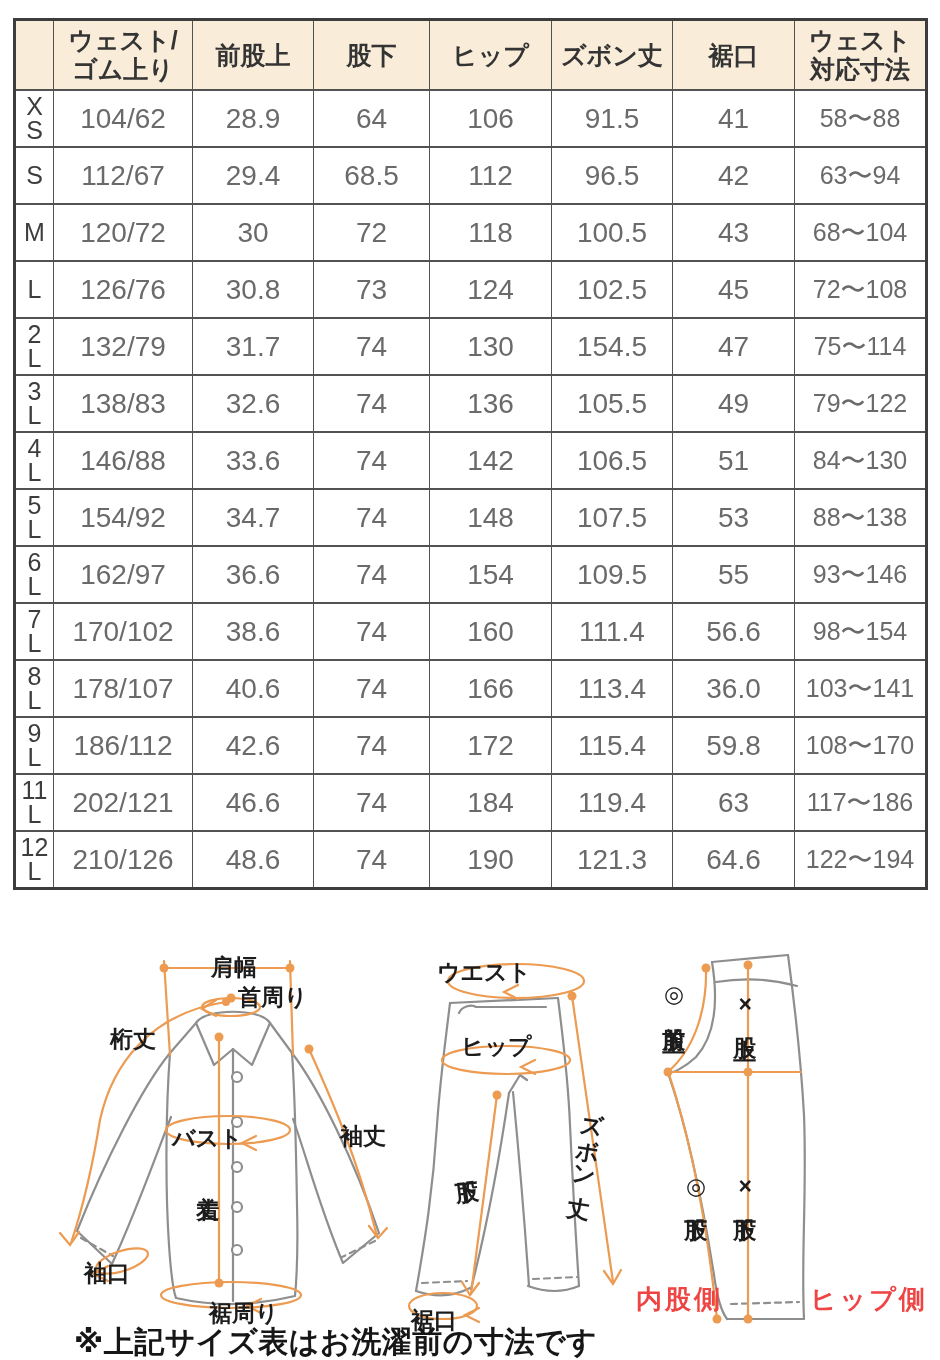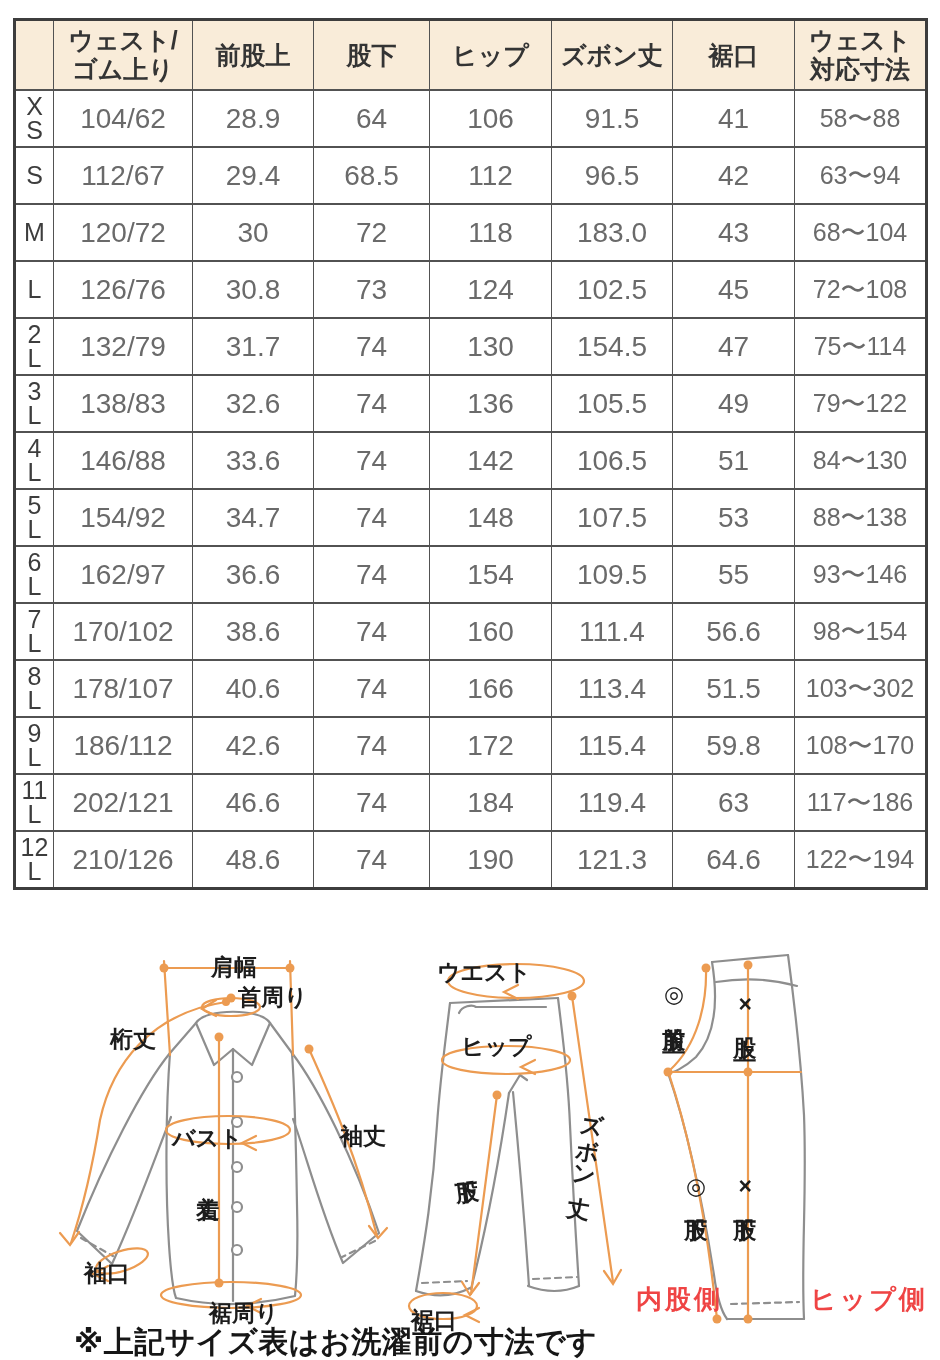--- a/index.html
+++ b/index.html
@@ -81,21 +81,21 @@
           <td>96.5</td>
           <td>42</td>
           <td class="range">63〜94</td>
         </tr>
       <tr>
           <th class="sz">M</th>
           <td>120/72</td>
           <td>30</td>
           <td>72</td>
           <td>118</td>
-          <td>183.0</td>
+          <td>100.5</td>
           <td>43</td>
           <td class="range">68〜104</td>
         </tr>
       <tr>
           <th class="sz">L</th>
           <td>126/76</td>
           <td>30.8</td>
           <td>73</td>
           <td>124</td>
           <td>102.5</td>
@@ -169,22 +169,22 @@
           <td class="range">98〜154</td>
         </tr>
       <tr>
           <th class="sz">8
 L</th>
           <td>178/107</td>
           <td>40.6</td>
           <td>74</td>
           <td>166</td>
           <td>113.4</td>
-          <td>51.5</td>
-          <td class="range">103〜302</td>
+          <td>36.0</td>
+          <td class="range">103〜141</td>
         </tr>
       <tr>
           <th class="sz">9
 L</th>
           <td>186/112</td>
           <td>42.6</td>
           <td>74</td>
           <td>172</td>
           <td>115.4</td>
           <td>59.8</td>

